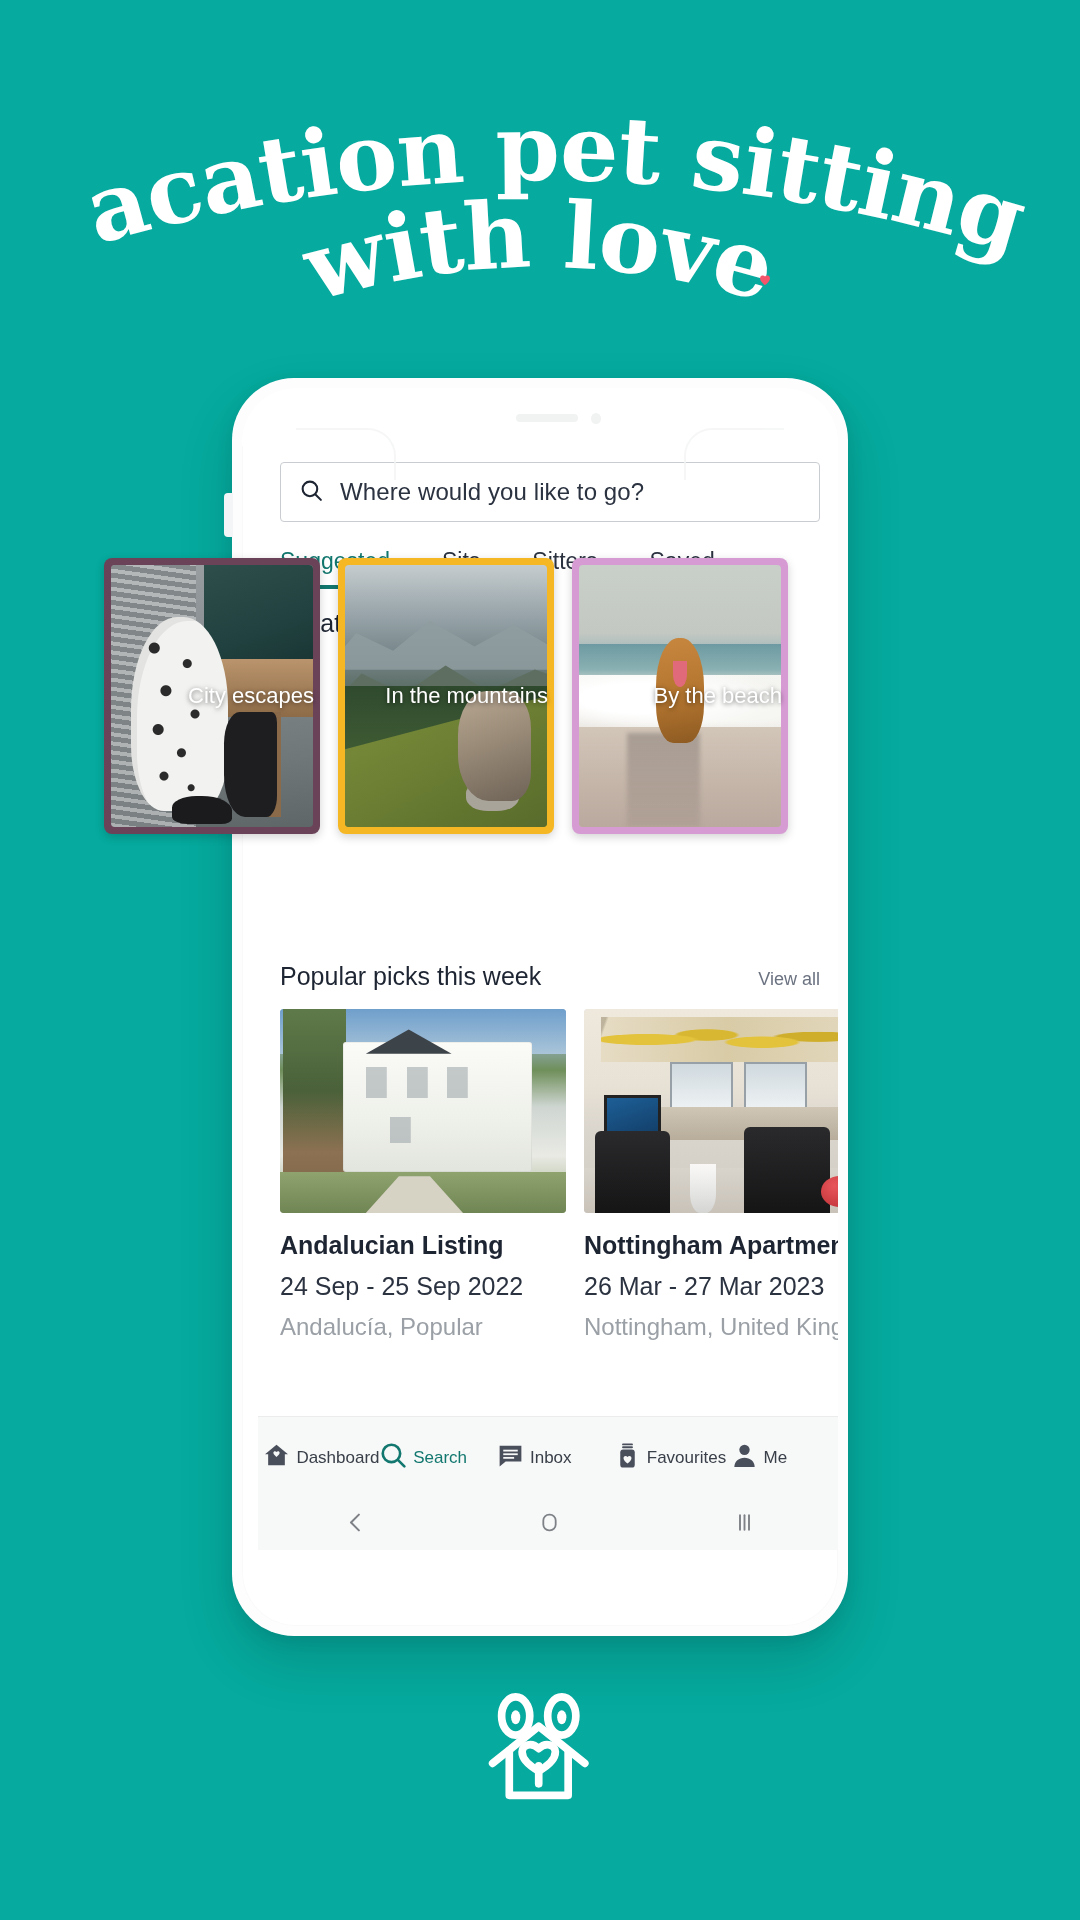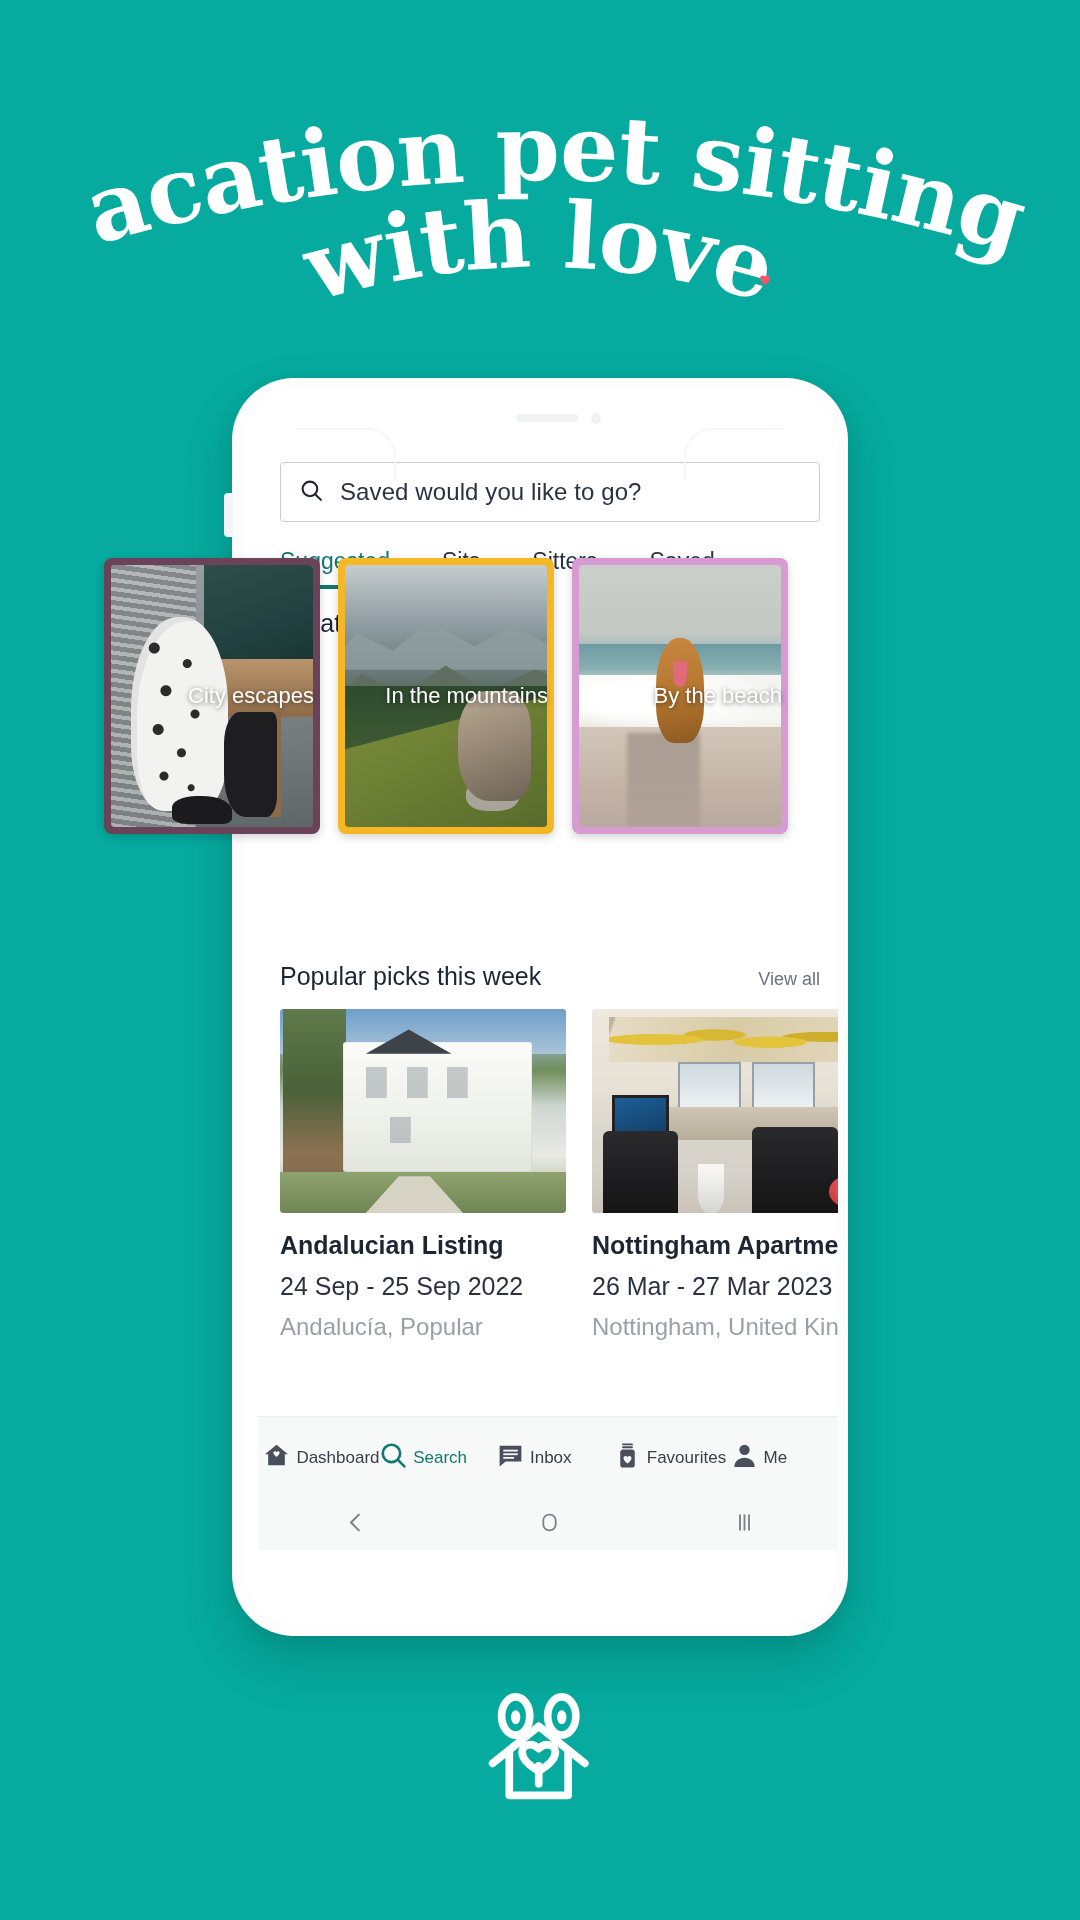--- a/index.html
+++ b/index.html
@@ -330,21 +330,21 @@
   .ph-mtn .rock {
     position:absolute; right:14%; bottom:6%; width:26%; height:12%;
     background:#a9a49a; border-radius: 42%;
   }
 
   
   #popular-head { margin-top: 324px; }
 
   .picks {
     display: flex;
-    gap: 26px;
+    gap: 18px;
     padding: 18px 0 0 22px;
     overflow: hidden;
   }
   .pick { width: 286px; flex: none; }
   .pick-img {
     width: 286px; height: 204px;
     border-radius: 4px;
     overflow: hidden;
     position: relative;
     background:#ddd;
@@ -543,21 +543,21 @@
     <div class="screen">
 
       <div class="search-wrap">
         <div class="search-box">
           <span>
             <svg viewBox="0 0 24 24" fill="none" stroke="currentColor" stroke-width="2" stroke-linecap="round">
               <circle cx="10.5" cy="10.5" r="7"></circle>
                 <line x1="15.8" y1="15.8" x2="21" y2="21"></line>
             </svg>
           </span>
-          <span class="search-ph">Saved would you like to go?</span>
+          <span class="search-ph">Where would you like to go?</span>
         </div>
       </div>
 
       <div class="tabs">
         <div class="tab active">Suggested</div>
         <div class="tab">Sits</div>
         <div class="tab">Sitters</div>
         <div class="tab">Saved</div>
       </div>
 

